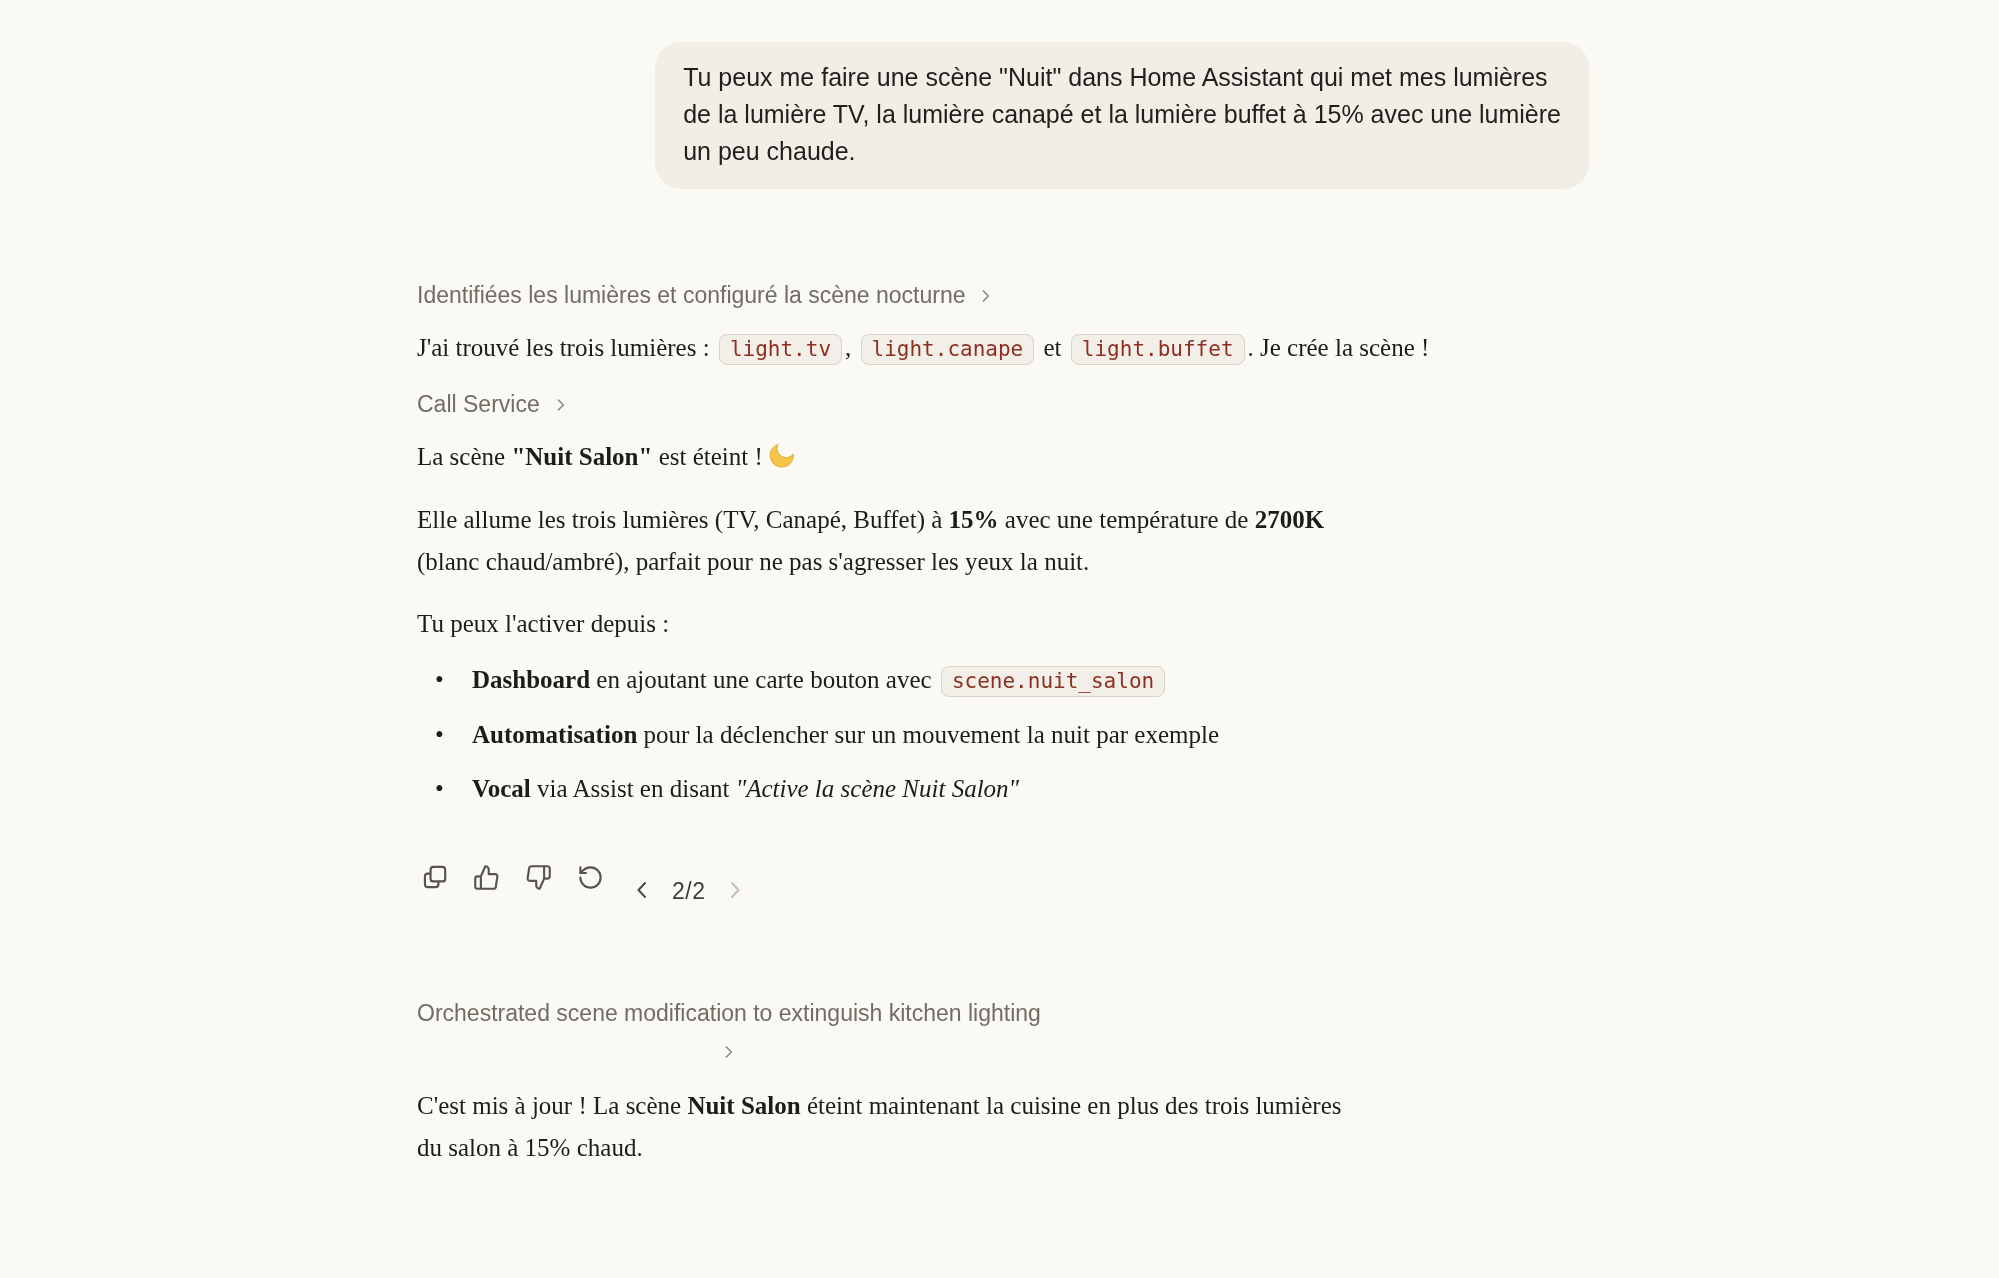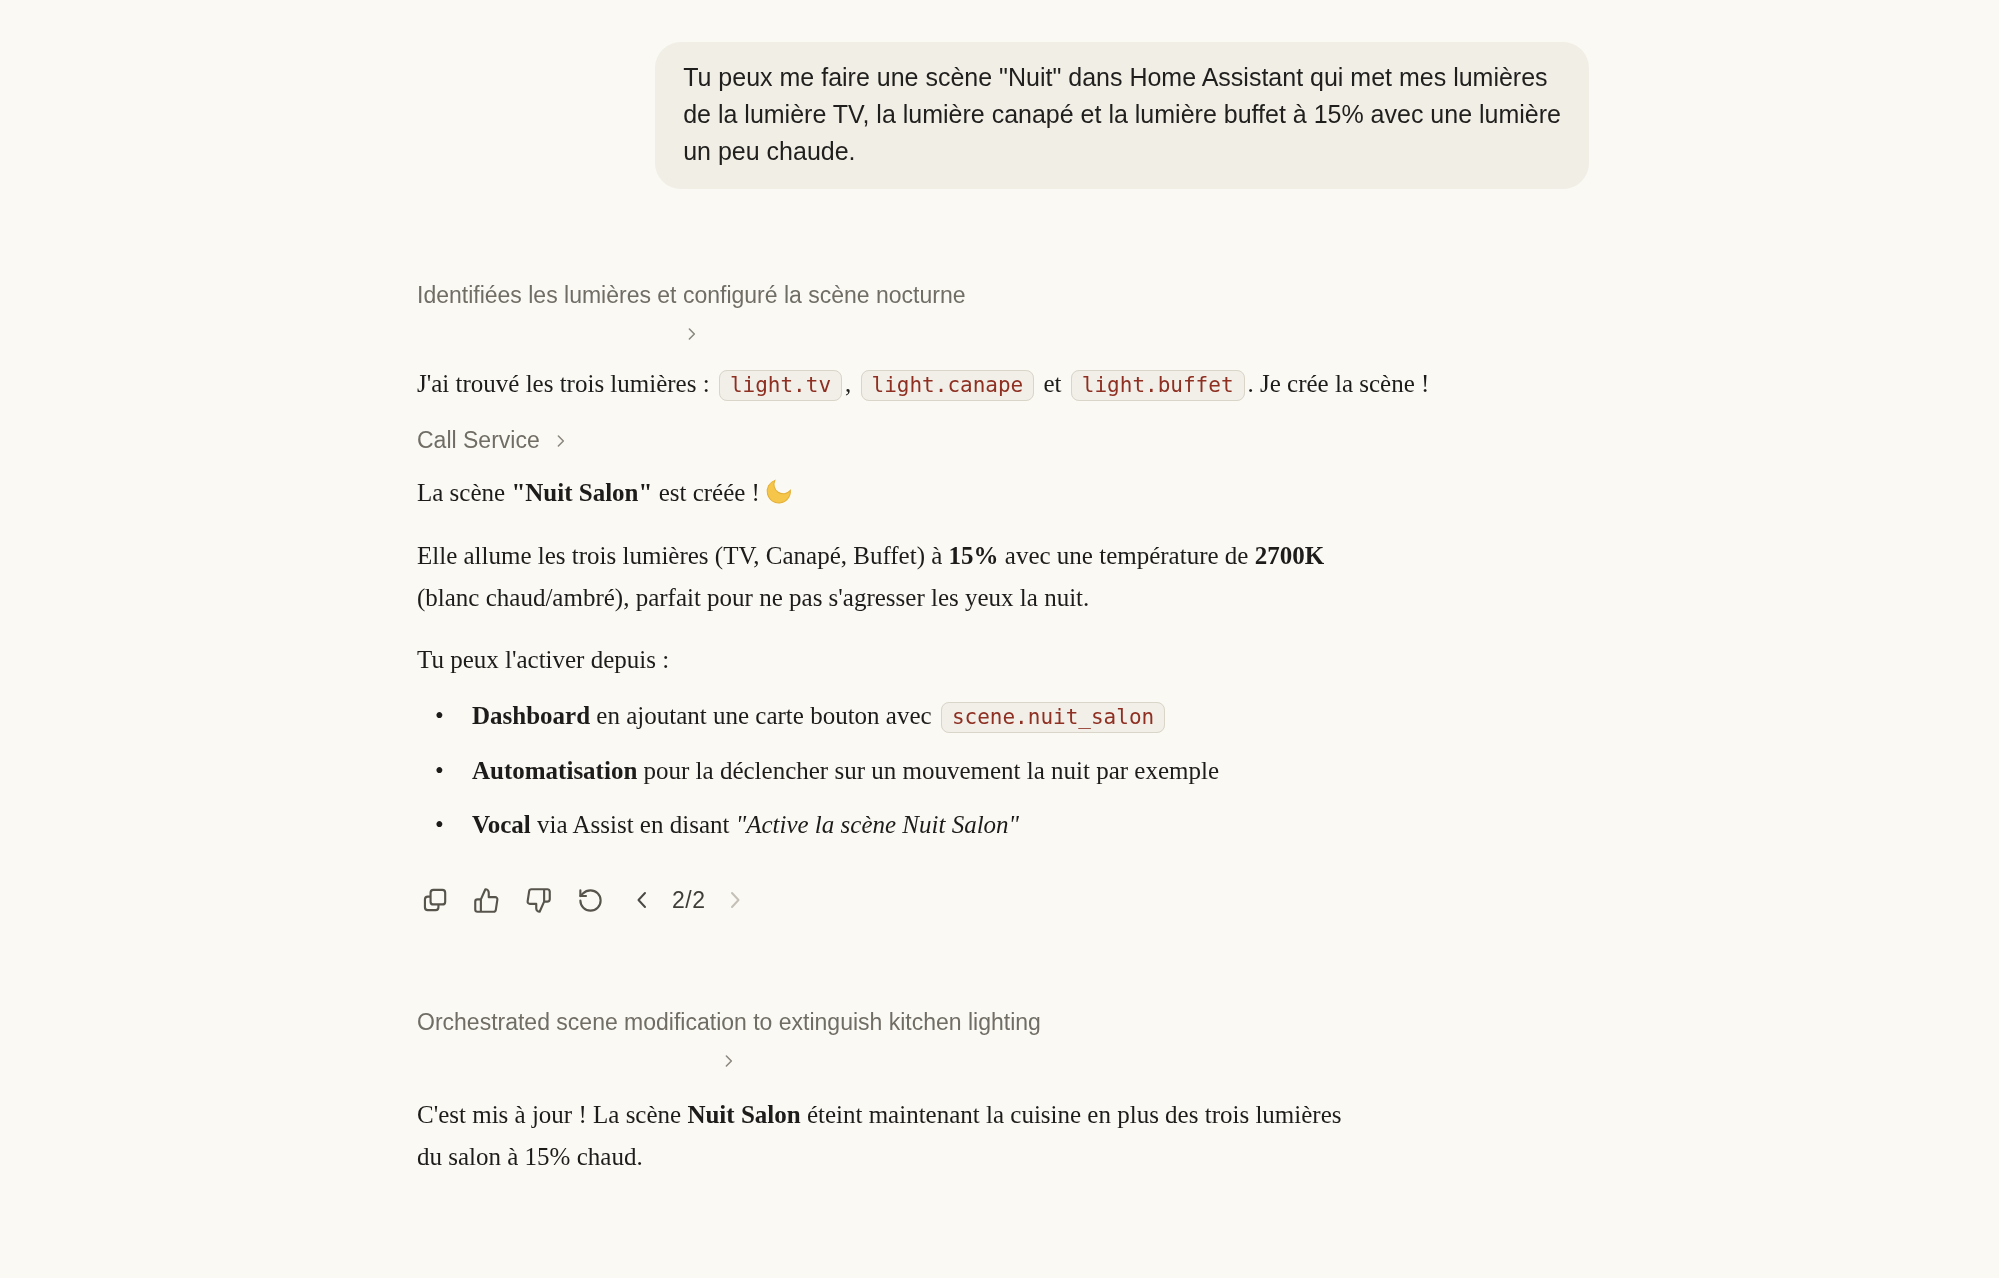--- a/index.html
+++ b/index.html
@@ -55,21 +55,21 @@
     color: #8E2F22;
     background: #F1EFE8;
     border: 1px solid #D9D5C9;
     border-radius: 8px;
     padding: 2px 10px 3px 10px;
     margin: 12px 3px;
     white-space: nowrap;
   }
   .moon-wrap { display: inline-block; vertical-align: -5px; margin-left: 4px; }
 
-  .mt-header1 { margin-top: 92px; flex-direction: column; }
+  .mt-header1 { margin-top: 92px; }
   .p-intro   { margin-top: 18px; }
   .mt-header2{ margin-top: 20px; display: block; }
   .p-scene   { margin-top: 18px; }
   .p-details { margin-top: 16px; }
   .p-activate{ margin-top: 20px; }
 
   ul.activation-list { margin-top: 14px; list-style: none; }
   ul.activation-list li {
     position: relative;
     padding-left: 55px;
@@ -99,23 +99,24 @@
     background: none;
     border: none;
     padding: 0;
     width: 28px; height: 28px;
     display: flex; align-items: center; justify-content: center;
     cursor: pointer;
   }
   .icon-btn svg { display: block; }
   .pagination {
     display: flex;
-    align-items: center;
+    align-items: flex-start;
     gap: 18px;
     margin-left: 2px;
+    margin-top: 28px;
   }
   .pagination-label {
     font-size: 23px;
     color: #3F3D37;
     letter-spacing: 0.5px;
   }
 
   .bubble2-row { margin-top: 50px; }
   .mt-header3 { margin-top: 94px; flex-direction: column; }
   .p-final    { margin-top: 22px; }
@@ -147,21 +148,21 @@
 
       <div class="tool-header mt-header2" style="display:inline-flex;">
         <span>Call Service</span>
         <span>
           <svg width="17" height="22" viewBox="0 0 24 24" fill="none" stroke="#8A877E" stroke-width="2.2" stroke-linecap="round" stroke-linejoin="round">
               <polyline points="9 5 16 12 9 19"></polyline>
             </svg>
         </span>
       </div>
 
-      <div class="rich p-scene"><span class="seg-normal">La scène </span><span class="seg-bold">"Nuit Salon"</span><span class="seg-normal"> est créée !</span><span class="moon-wrap"><svg width="30" height="30" viewBox="0 0 24 24">
+      <div class="rich p-scene"><span class="seg-normal">La scène </span><span class="seg-bold">"Nuit Salon"</span><span class="seg-normal"> est éteint !</span><span class="moon-wrap"><svg width="30" height="30" viewBox="0 0 24 24">
               <path d="M21 13.4A9.3 9.3 0 1 1 10.6 3a7.4 7.4 0 0 0 10.4 10.4Z" fill="#F5C64A" stroke="#E3AF35" stroke-width="0.8" transform="rotate(-12 12 12)"></path>
             </svg></span></div>
 
       <div class="rich p-details"><span class="seg-normal">Elle allume les trois lumières (TV, Canapé, Buffet) à </span><span class="seg-bold">15%</span><span class="seg-normal"> avec une température de </span><span class="seg-bold">2700K</span><span class="seg-normal">
 (blanc chaud/ambré), parfait pour ne pas s'agresser les yeux la nuit.</span></div>
 
       <div class="rich p-activate">Tu peux l'activer depuis :</div>
 
       <ul class="activation-list">
         <li><span class="seg-bold">Dashboard</span><span class="seg-normal"> en ajoutant une carte bouton avec </span><span class="seg-code">scene.nuit_salon</span></li>

